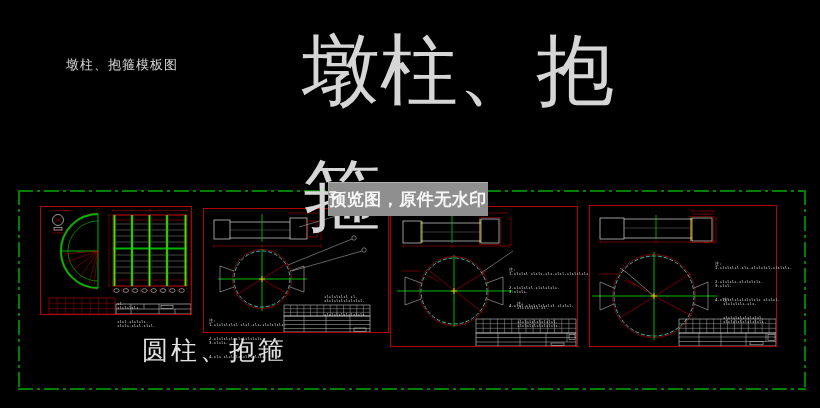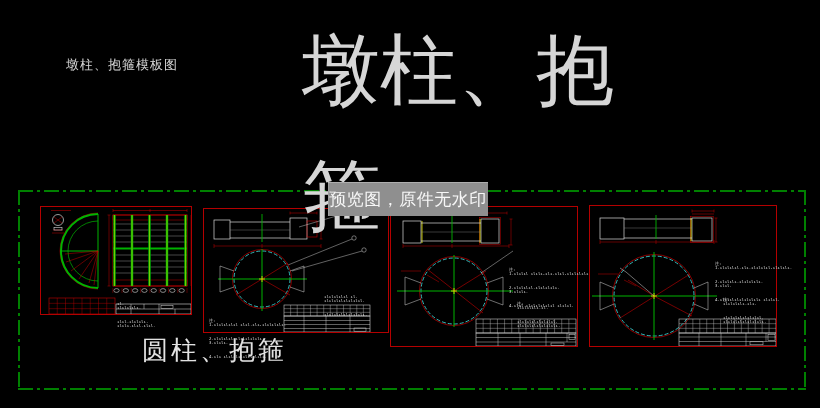--- a/index.html
+++ b/index.html
@@ -9,21 +9,21 @@
   .abs{position:absolute}
   
   .doc-label{left:66px;top:56px;font-size:13px;color:#d8d8d8;letter-spacing:1px;font-weight:400;white-space:nowrap}
   .big1{left:302px;top:28px;font-size:78px;line-height:1.1;color:#d6d6d6;font-weight:300;letter-spacing:0;white-space:nowrap;z-index:6}
   .big2{left:303px;top:154px;font-size:78px;line-height:1.1;color:#d6d6d6;font-weight:300;z-index:6}
   .footer-label{left:142px;top:333px;font-size:26px;color:#e2e2e2;letter-spacing:3px;font-weight:300;white-space:nowrap;z-index:7}
   
   .watermark{left:328px;top:182px;width:160px;height:34px;background:#8f8f8f;z-index:40;
              display:flex;align-items:center;justify-content:center;overflow:hidden;
              box-shadow:inset 0 1px 0 rgba(255,255,255,.28), inset 1px 0 0 rgba(255,255,255,.15);}
-  .watermark span{font-size:17px;color:#f7f7f7;font-weight:400;letter-spacing:.5px;white-space:nowrap}
+  .watermark span{font-size:17px;color:#f7f7f7;font-weight:700;letter-spacing:.5px;white-space:nowrap}
   
   .frame-h{height:2px;background:repeating-linear-gradient(90deg,#008000 0 15px,transparent 15px 19px,#008000 19px 22px,transparent 22px 26px);z-index:2}
   .frame-v{width:2px;background:repeating-linear-gradient(180deg,#008000 0 15px,transparent 15px 19px,#008000 19px 22px,transparent 22px 26px);z-index:2}
   
   .panel{position:absolute;border:1px solid #b40000;background:#000;z-index:4}
   .panel svg{position:absolute;left:0;top:0}
   svg path,svg rect,svg circle,svg ellipse{fill:none}
   .rl{stroke:#c40000}.gl{stroke:#00b400}.wl{stroke:#d9d9d9}.yl{stroke:#e8e800}
   .cl{stroke:#35cfcf}.grl{stroke:#8f8f8f}
   

